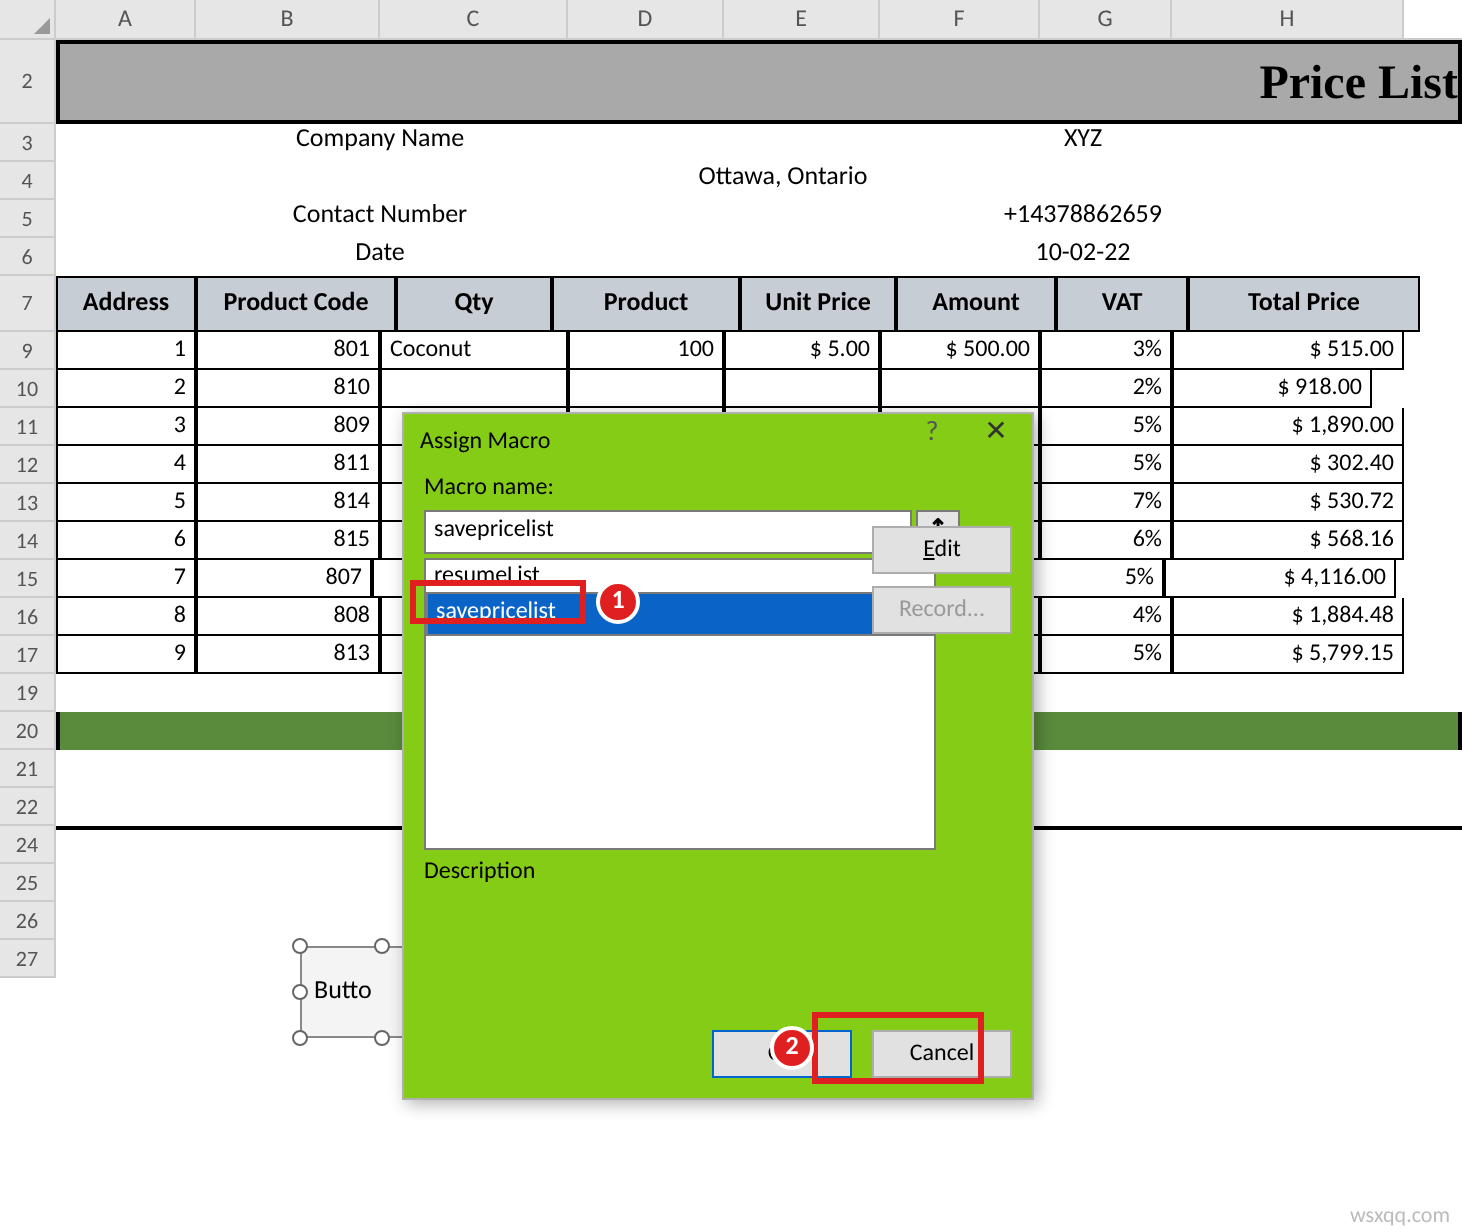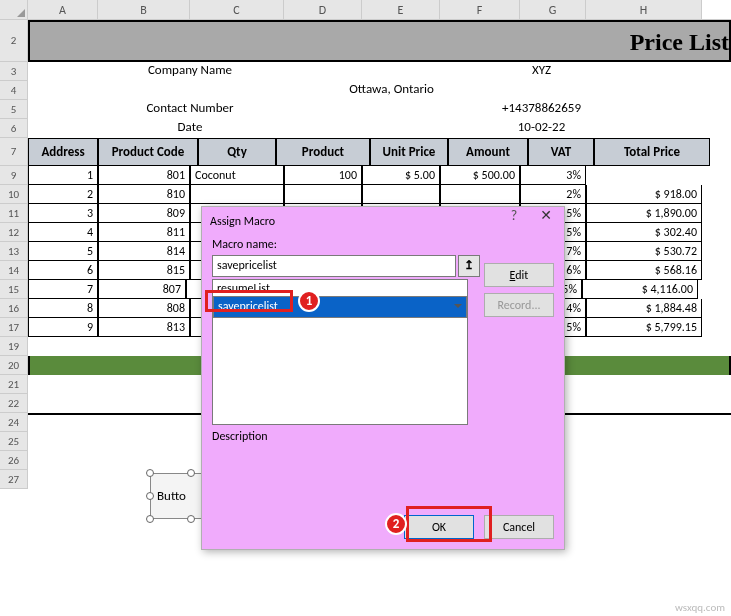--- a/index.html
+++ b/index.html
@@ -24,21 +24,21 @@
  .tbody{position:absolute;left:0;top:146px;width:703px}
  .tr{display:flex;height:19px}
  .td{border:1px solid #000;border-top:none;padding:0 4px;line-height:18px;font-size:12px}
  .r{text-align:right}
  .greenbar{position:absolute;left:0;top:336px;width:703px;height:19px;background:#5a8b3c;border-left:2px solid #000;border-right:2px solid #000}
  .bottombd{position:absolute;left:0;top:393px;width:703px;height:2px;background:#000}
  .bul{position:absolute;left:180px;font-size:16px}
  .shp{position:absolute;left:122px;top:453px;width:82px;height:46px;border:1px solid #888;background:#f4f4f4;text-align:left;padding:14px 6px;font-size:13px}
  .hdl{position:absolute;width:8px;height:8px;border:1px solid #666;background:#fff;border-radius:50%}
  
- .dlg{position:absolute;left:201px;top:206px;width:364px;height:344px;background:#f0abfc;border:1px solid #b0b0b0;box-shadow:2px 2px 8px rgba(0,0,0,.3)}
+ .dlg{position:absolute;left:201px;top:206px;width:316px;height:344px;background:#84cc16;border:1px solid #b0b0b0;box-shadow:2px 2px 8px rgba(0,0,0,.3)}
  .dlgtitle{height:28px;line-height:28px;padding:0 8px;font-size:12px;position:relative}
  .dlghelp{position:absolute;right:36px;top:0;width:28px;text-align:center;font-size:14px;color:#555}
  .dlgclose{position:absolute;right:4px;top:0;width:28px;text-align:center;font-size:14px;color:#333}
  .dlglabel{padding:2px 10px;font-size:12px}
  .mninput{margin:2px 10px;display:flex}
  .mnbox{flex:1;height:22px;border:1px solid #7a7a7a;background:#fff;padding:2px 4px;font-size:12px}
  .mnbtn{width:22px;height:22px;border:1px solid #7a7a7a;background:#e5e5e5;margin-left:2px;text-align:center;line-height:18px;font-weight:bold}
  .list{margin:2px 10px 2px 10px;height:146px;border:1px solid #7a7a7a;background:#fff;overflow:hidden;position:relative}
  .li{padding:1px 4px;font-size:12px}
  .li.sel{background:#0a63c7;color:#fff}
@@ -129,30 +129,31 @@
       </div>
   <div class="tbody" id="tbody">
         <div class="tr">
  <div class="td r" style="width:70px">1</div>
  <div class="td r" style="width:92px">801</div>
  <div class="td" style="width:94px">Coconut</div>
  <div class="td r" style="width:78px">100</div>
  <div class="td r" style="width:78px">$    5.00</div>
  <div class="td r" style="width:80px">$   500.00</div>
  <div class="td r" style="width:66px">3%</div>
+ <div class="td r" style="width:116px">$      515.00</div>
 </div>
         <div class="tr">
  <div class="td r" style="width:70px">2</div>
  <div class="td r" style="width:92px">810</div>
  <div class="td" style="width:94px"></div>
  <div class="td r" style="width:78px"></div>
  <div class="td r" style="width:78px"></div>
  <div class="td r" style="width:80px"></div>
  <div class="td r" style="width:66px">2%</div>
- <div class="td r" style="width:116px">$      918.00</div>
+ <div class="td r" style="width:100px">$      918.00</div>
 </div>
         <div class="tr">
  <div class="td r" style="width:70px">3</div>
  <div class="td r" style="width:92px">809</div>
  <div class="td" style="width:94px"></div>
  <div class="td r" style="width:78px"></div>
  <div class="td r" style="width:78px"></div>
  <div class="td r" style="width:80px"></div>
  <div class="td r" style="width:66px">5%</div>
  <div class="td r" style="width:116px">$   1,890.00</div>

